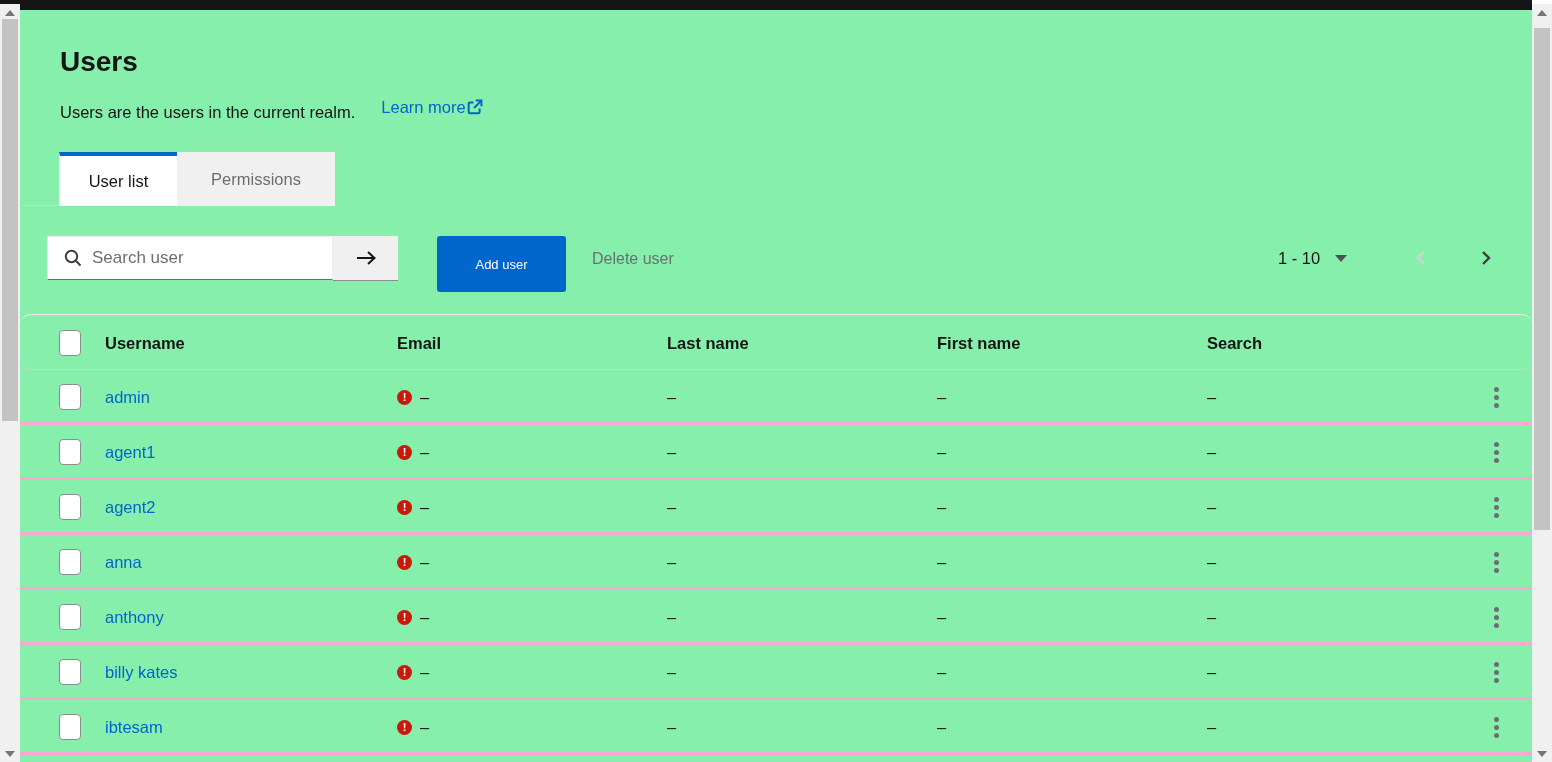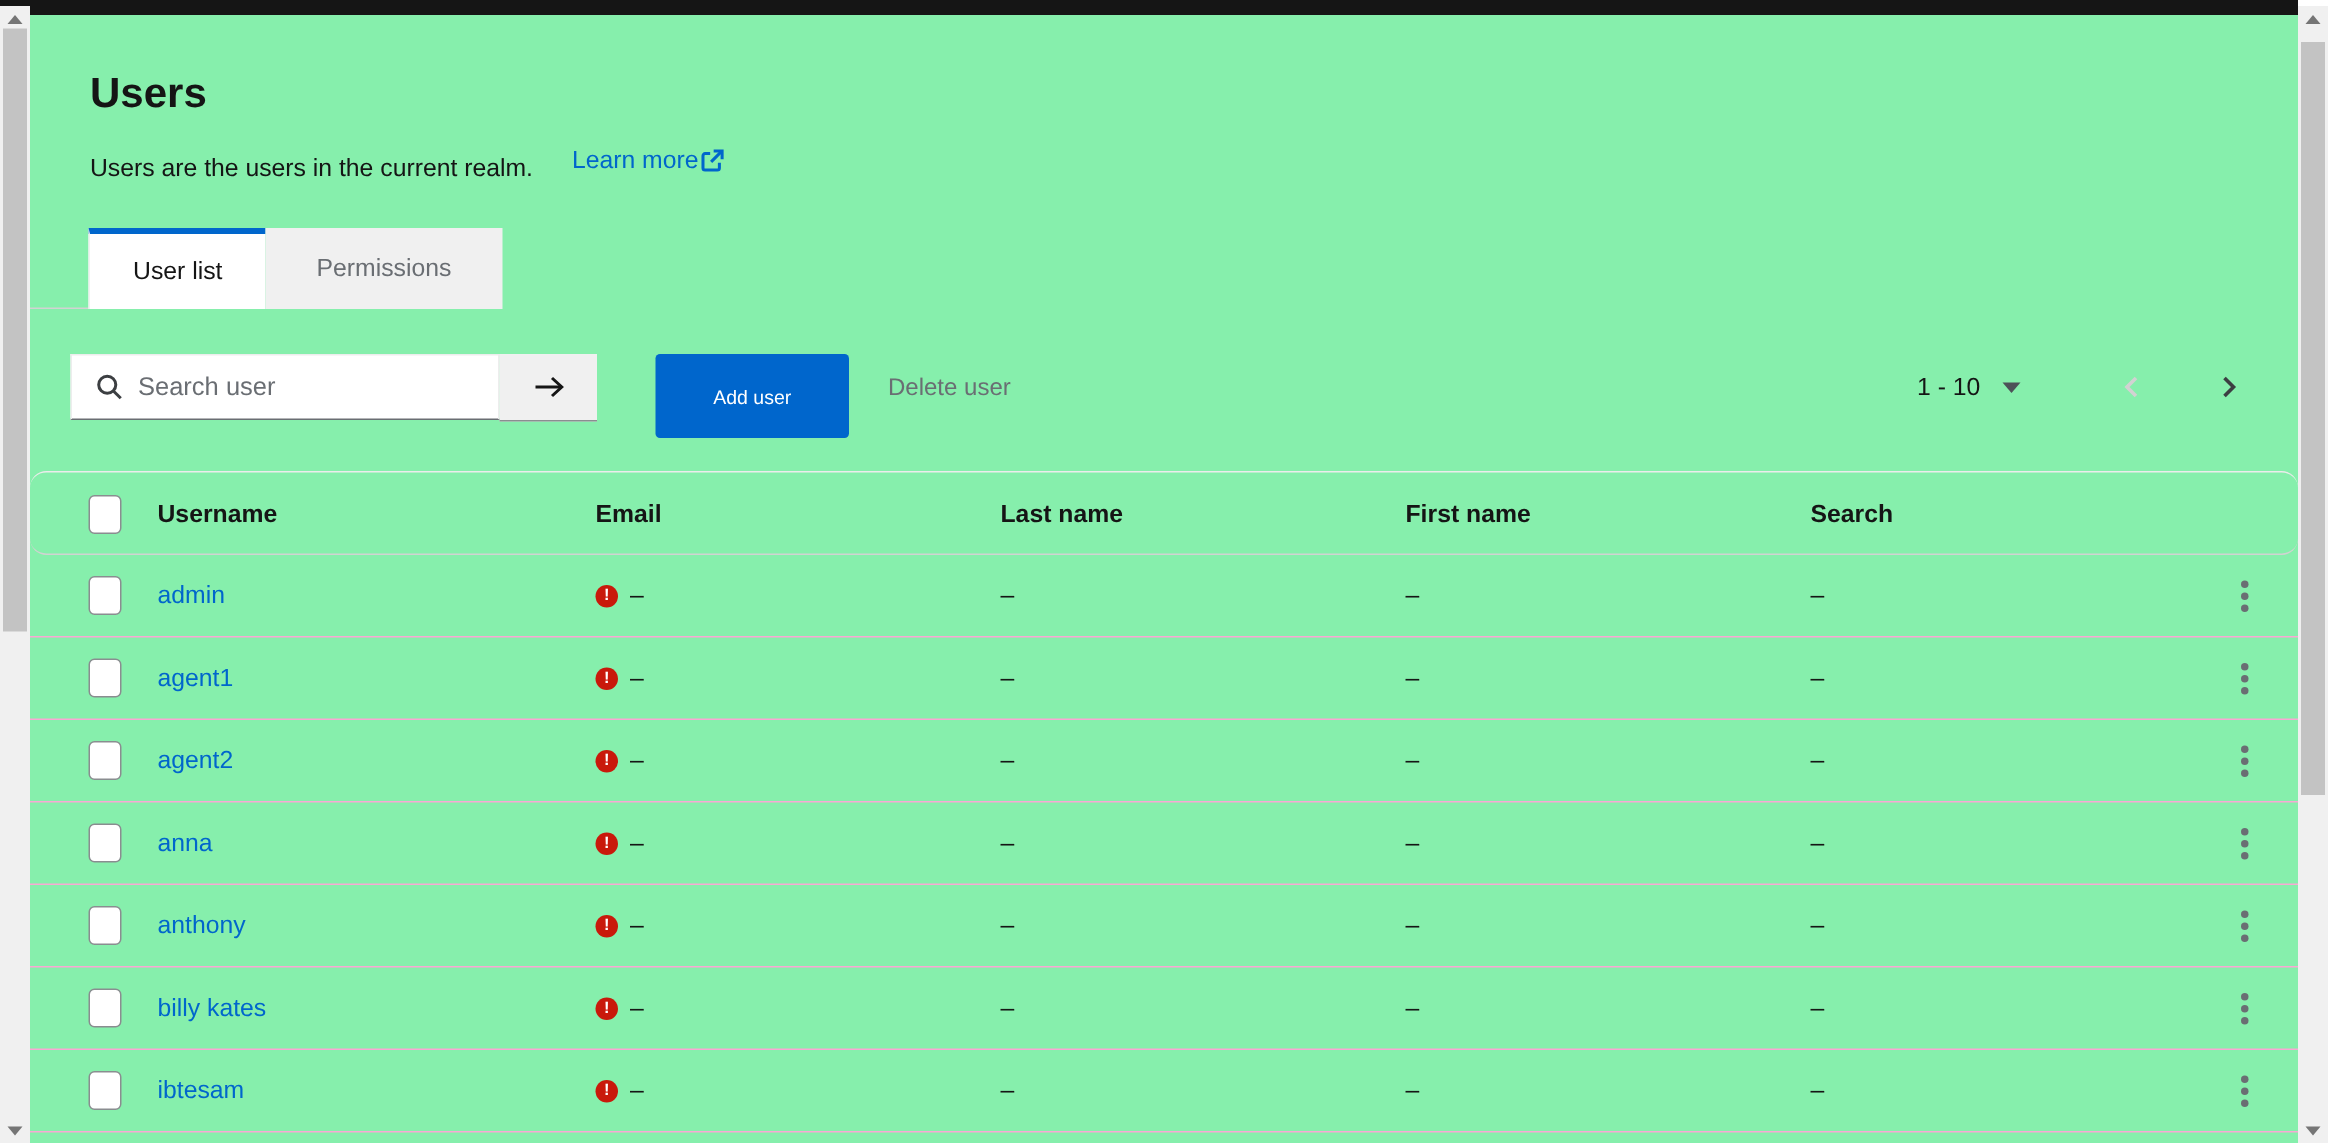--- a/index.html
+++ b/index.html
@@ -106,21 +106,21 @@
   }
   .nav-chevron.prev { left: 1385px; cursor: default; }
   .nav-chevron.next { left: 1450px; }
   
   .table { position: absolute; left: 0; top: 304px; width: 100%; }
   .thead {
     position: relative; height: 56px;
     border-top: 1px solid #ececec; border-bottom: 1px solid #d2d2d2;
     font-weight: 700; font-size: 16.5px; border-radius: 11px;
   }
-  .row { position: relative; height: 55px; border-bottom: 1px solid #f9a8d4; }
+  .row { position: relative; height: 55px; border-bottom: 3px solid #f9a8d4; }
   .cell { position: absolute; top: 0; line-height: 55px; font-size: 16.5px; }
   .thead .cell { line-height: 56px; }
   .c-user   { left: 85px; }
   .c-email  { left: 377px; }
   .c-last   { left: 647px; }
   .c-first  { left: 917px; }
   .c-status { left: 1187px; }
   .checkbox {
     position: absolute; left: 39px; width: 22px; height: 26px;
     border: 1px solid #8a8d90; border-radius: 4px; background: #fff; cursor: pointer;

